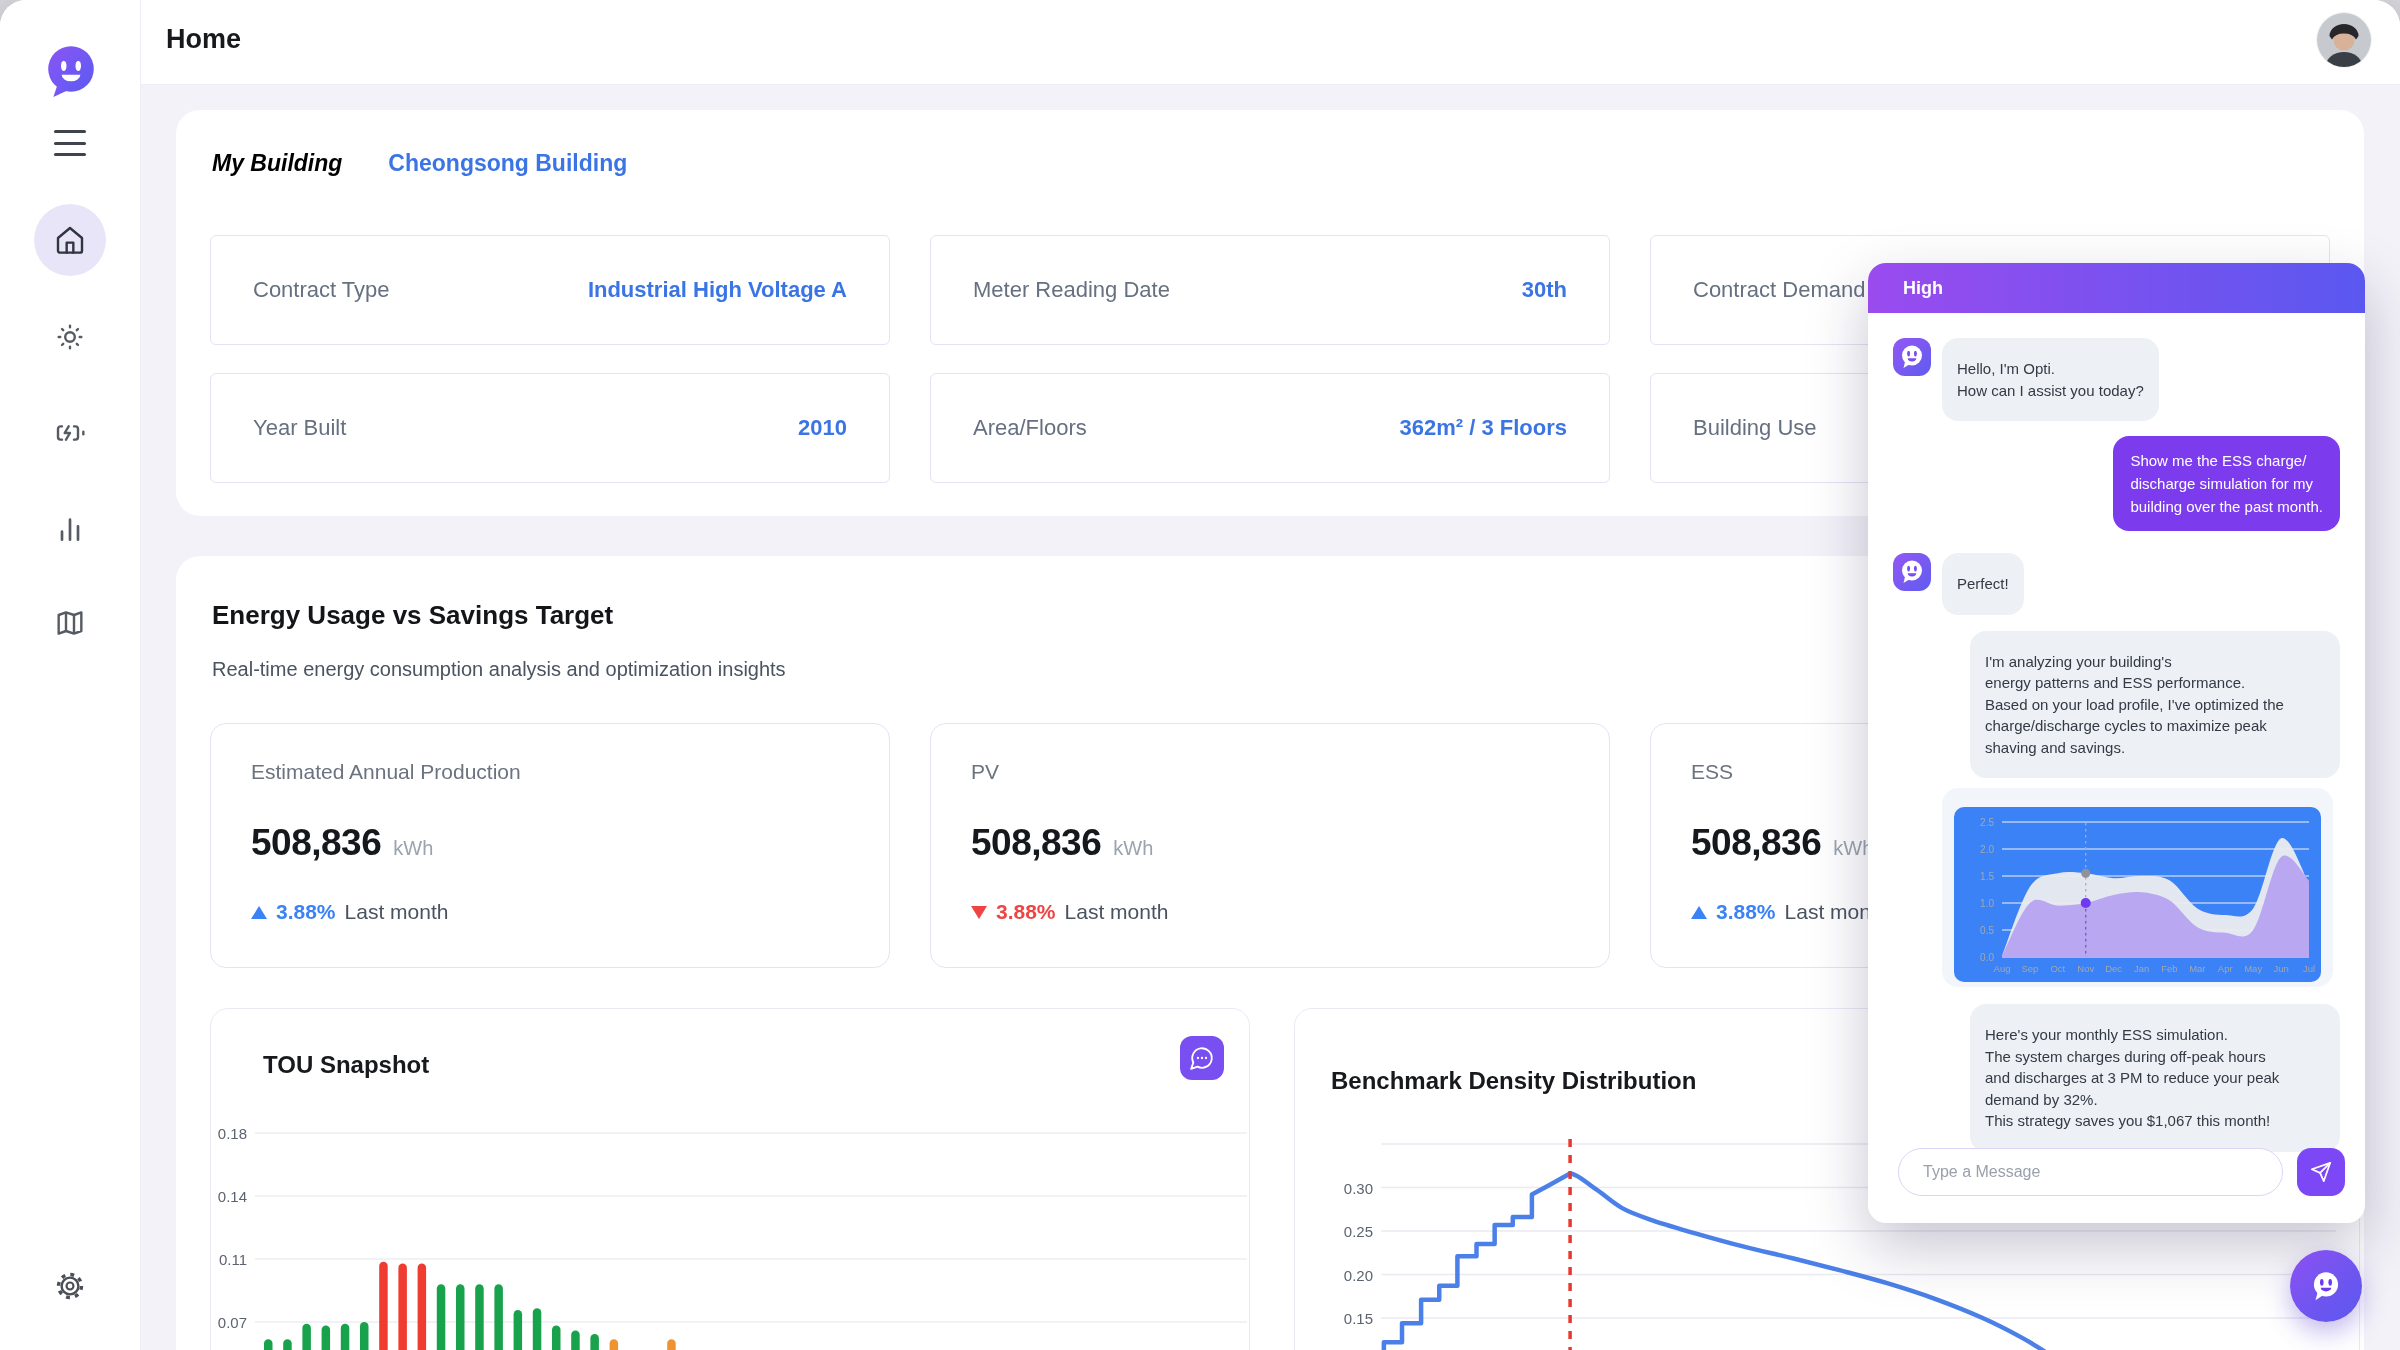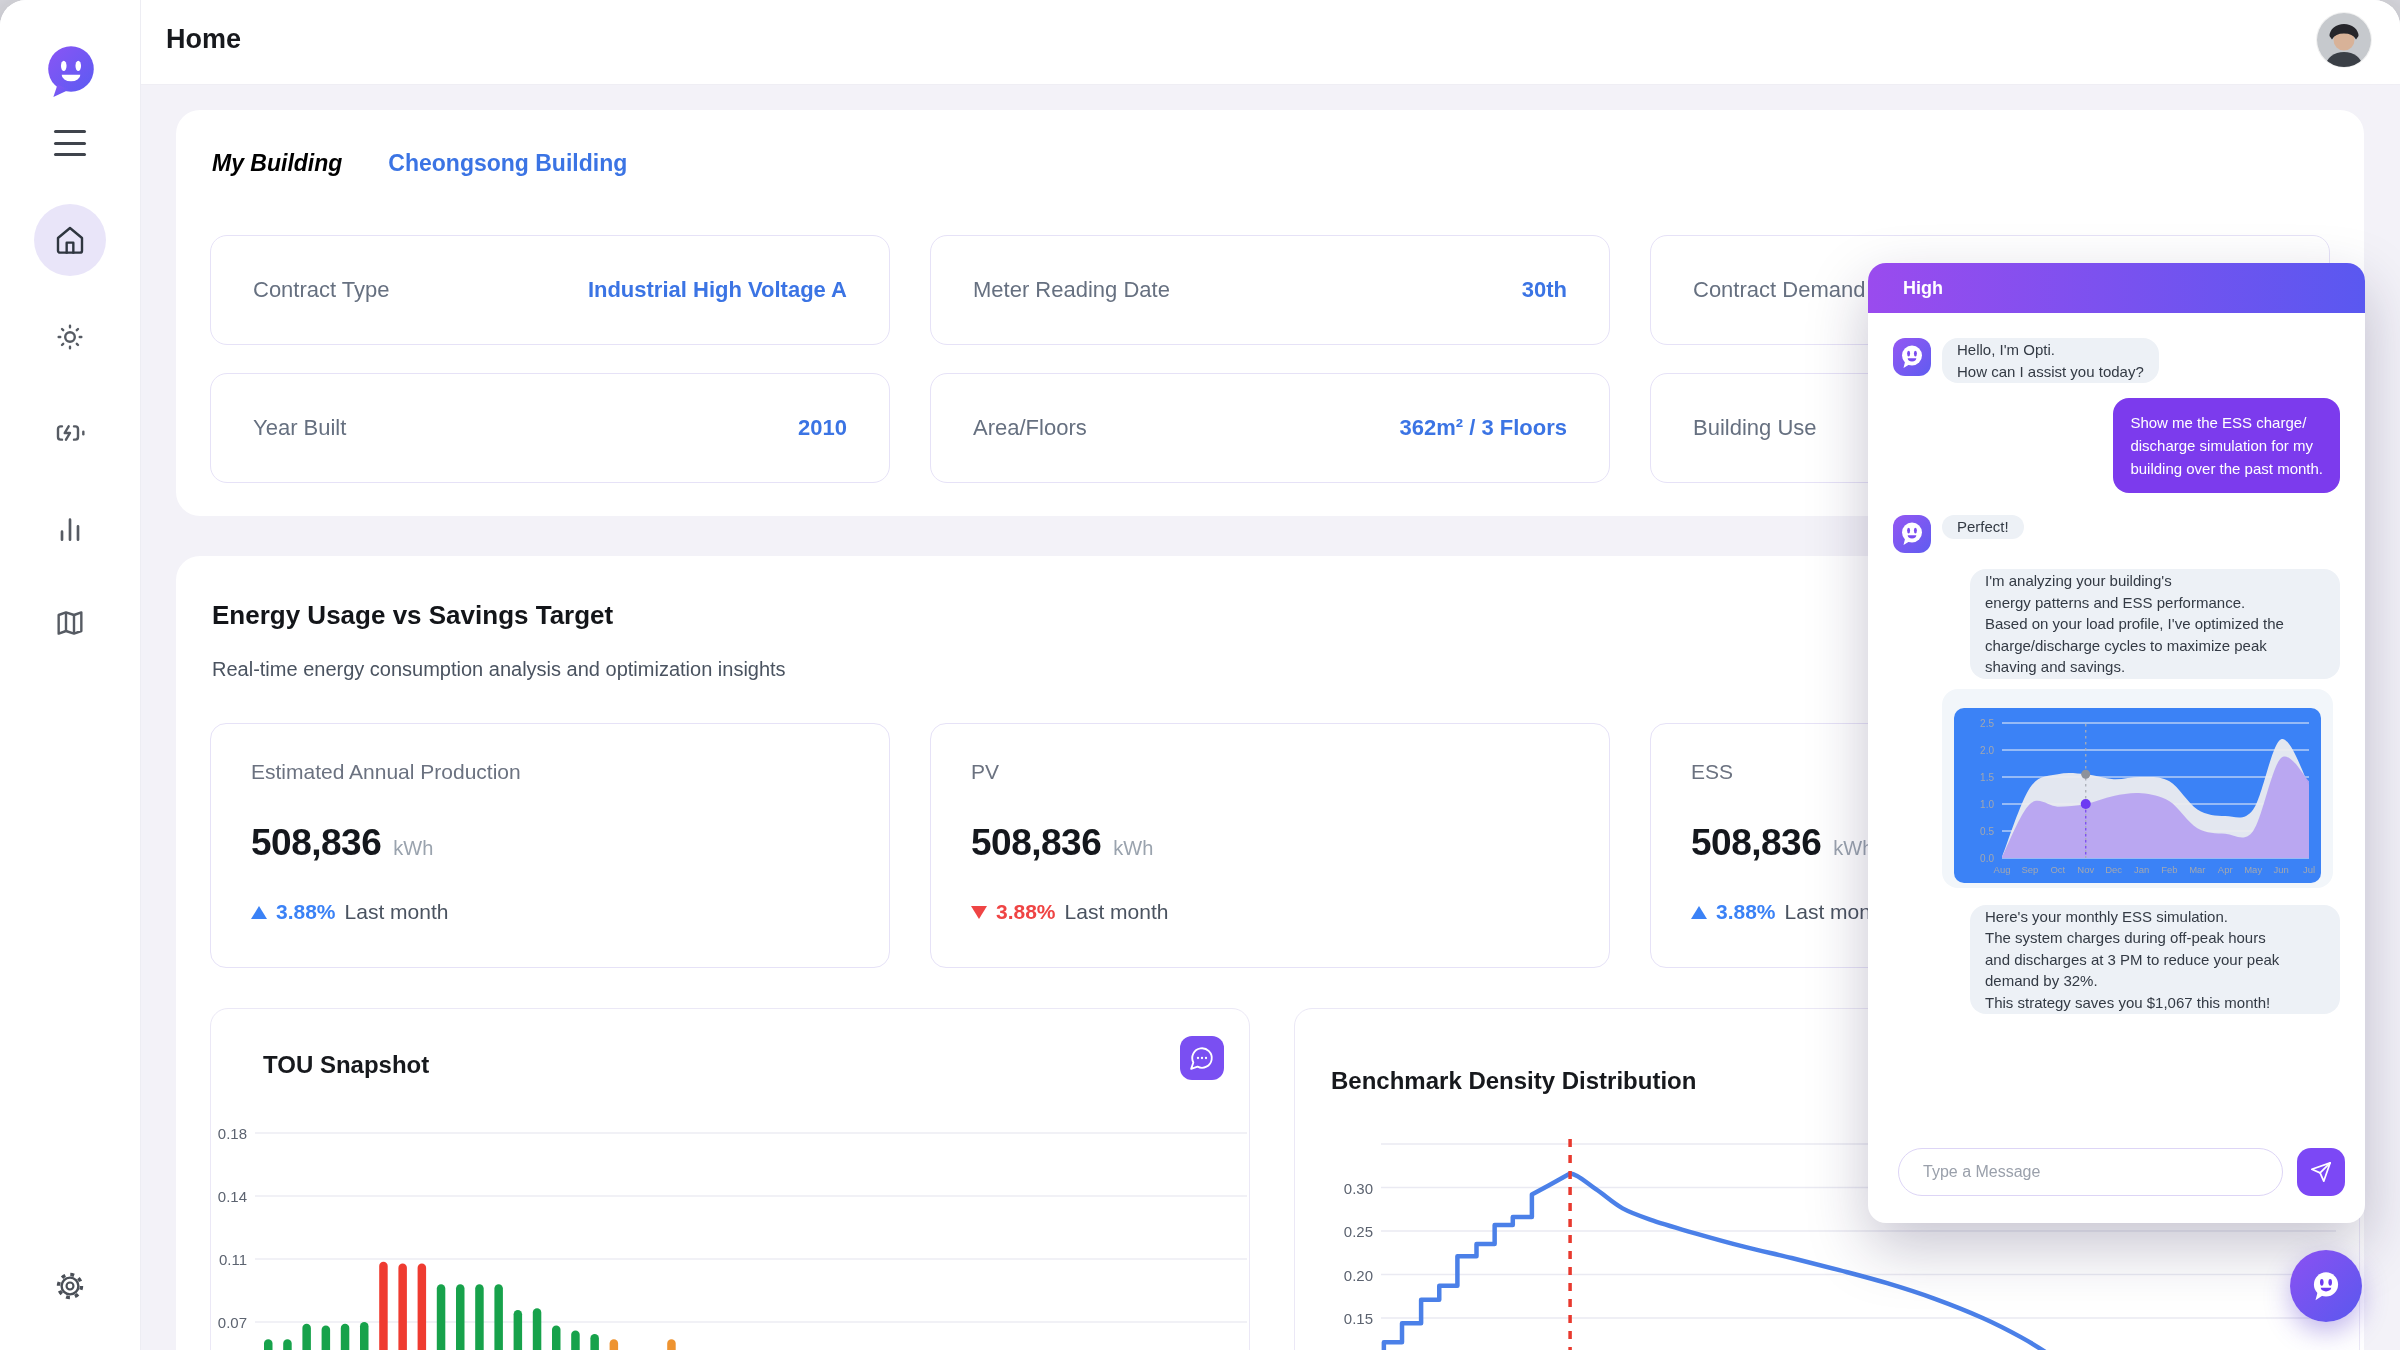--- a/index.html
+++ b/index.html
@@ -18,21 +18,21 @@
   .page-title{position:absolute;left:26px;top:24px;font-size:27px;font-weight:700;color:#17191d;}
   .avatar{position:absolute;right:29px;top:13px;width:54px;height:54px;border-radius:50%;overflow:hidden;cursor:pointer;box-shadow:0 0 0 1px rgba(0,0,0,.06);}
   
   .content{position:absolute;left:140px;top:84px;right:0;bottom:-80px;background:#f3f2f8;z-index:1;}
   .card{position:absolute;background:#fff;border-radius:24px;}
   .building-card{left:36px;top:26px;width:2188px;height:406px;}
   .bc-titlerow{position:absolute;left:36px;top:40px;display:flex;align-items:baseline;gap:46px;}
   .bc-title{font-size:23px;font-weight:600;color:#000000;font-style:italic;}
   .bc-name{font-size:23px;font-weight:700;color:#3b74e4;cursor:pointer;}
   .info-grid{position:absolute;left:34px;right:34px;top:125px;display:grid;grid-template-columns:repeat(3,1fr);grid-column-gap:40px;grid-row-gap:28px;}
-  .info-card{height:110px;background:#fff;border:1.5px solid #e6e2f7;border-radius:17px;display:flex;align-items:center;justify-content:space-between;padding:0 42px;box-sizing:border-box;}
+  .info-card{height:110px;background:#fff;border:1.5px solid #e6e2f7;border-radius:6px;display:flex;align-items:center;justify-content:space-between;padding:0 42px;box-sizing:border-box;}
   .info-label{font-size:22px;color:#667080;white-space:nowrap;}
   .info-value{font-size:22px;font-weight:700;color:#3b74e4;white-space:nowrap;}
   .energy-card{left:36px;top:472px;width:2188px;height:1140px;}
   .ec-title{position:absolute;left:36px;top:44px;font-size:26px;font-weight:700;color:#131519;}
   .ec-sub{position:absolute;left:36px;top:102px;font-size:20px;color:#4a5360;}
   .kpi-row{position:absolute;left:34px;right:34px;top:167px;display:grid;grid-template-columns:repeat(3,1fr);grid-column-gap:40px;}
   .kpi-card{height:243px;border:1.5px solid #e6e2f7;border-radius:16px;position:relative;background:#fff;}
   .kpi-label{position:absolute;left:40px;top:36px;font-size:21px;color:#6b7280;}
   .kpi-valrow{position:absolute;left:40px;top:98px;display:flex;align-items:baseline;}
   .kpi-value{font-size:37px;font-weight:700;color:#15181d;letter-spacing:-.5px;}
@@ -52,21 +52,21 @@
   .chat-mini-btn{position:absolute;top:27px;right:25px;width:44px;height:44px;border-radius:12px;background:#7a4ff2;display:flex;align-items:center;justify-content:center;cursor:pointer;}
   .chart-svg{position:absolute;left:0;top:100px;}
   svg text{font-family:"Liberation Sans","DejaVu Sans",sans-serif;}
   
   .chat-panel{position:absolute;left:1868px;top:263px;width:497px;height:960px;background:#fff;border-radius:18px;z-index:40;box-shadow:0 24px 60px rgba(30,25,70,.25);}
   .chat-header{position:absolute;left:0;top:0;right:0;height:50px;border-radius:18px 18px 0 0;background:linear-gradient(90deg,#9a4bee 0%,#5a58f0 100%);display:flex;align-items:center;}
   .chat-header-title{color:#fff;font-size:18px;font-weight:600;margin-left:35px;}
   .chat-body{position:absolute;left:0;top:50px;right:0;bottom:0;padding:25px 25px 0 25px;box-sizing:border-box;overflow:hidden;}
   .msg-row{display:flex;align-items:flex-start;gap:11px;}
   .bot-avatar{width:38px;height:38px;flex:0 0 38px;}
-  .bubble{background:#edf1f6;border-radius:16px;padding:1px 15px;font-size:15px;line-height:21.5px;color:#333a44;white-space:pre-line;max-width:346px;}
+  .bubble{background:#edf1f6;border-radius:16px;padding:20px 15px;font-size:15px;line-height:21.5px;color:#333a44;white-space:pre-line;max-width:346px;}
   .user-row{justify-content:flex-end;margin-top:15px;}
   .user-bubble{background:#7c3bed;color:#fff;border-radius:16px;padding:13px 17px;font-size:15px;line-height:23px;white-space:pre-line;}
   .cont{margin-left:77px;}
   .chat-chart-card{margin-left:49px;margin-top:10px;width:391px;height:199px;background:#f2f6fa;border-radius:16px;position:relative;}
   .chat-chart-inner{position:absolute;left:12px;top:19px;width:367px;height:175px;background:#3b82f6;border-radius:10px;}
   .chat-input-row{position:absolute;left:30px;right:20px;bottom:27px;display:flex;align-items:center;}
   .chat-input{flex:1;height:48px;border:1.5px solid #ddd5f6;border-radius:24px;padding:0 24px;font-size:16px;color:#333;outline:none;box-sizing:border-box;font-family:inherit;background:#fff;}
   .chat-input::placeholder{color:#9aa0ab;}
   .send-btn{width:48px;height:48px;border-radius:14px;background:#7c48f5;margin-left:14px;display:flex;align-items:center;justify-content:center;cursor:pointer;border:none;}
   

